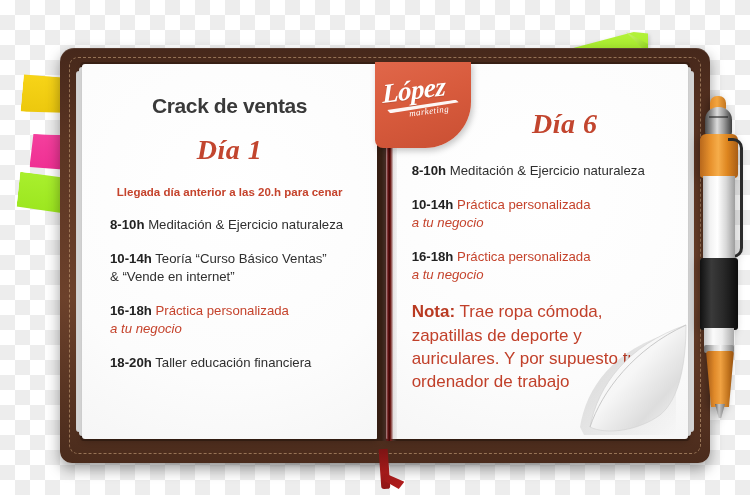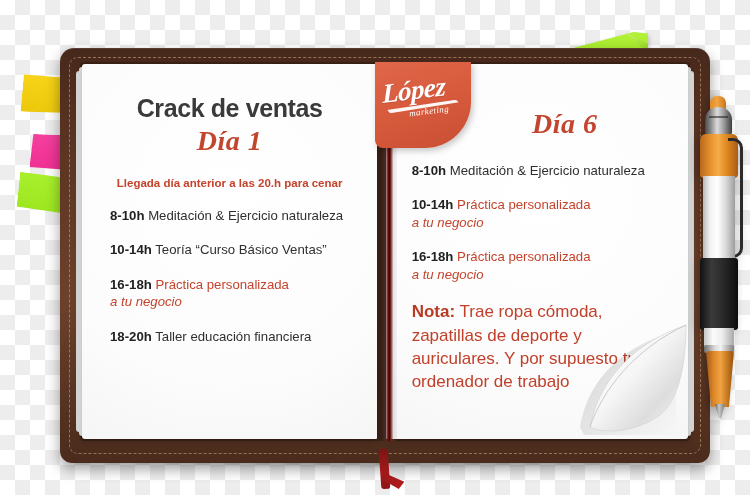--- a/index.html
+++ b/index.html
@@ -172,35 +172,35 @@
   
   .page-body {
     position: absolute;
     inset: 0;
     padding: 14px 20px;
     z-index: 5;
   }
 
   #title-crack {
     text-align: center;
-    font-size: 25px;
+    font-size: 21px;
     font-weight: 700;
     color: #3a3a3a;
     letter-spacing: -0.4px;
     margin-top: 16px;
     text-shadow: 0 1px 0 rgba(255,255,255,0.8);
   }
   .day-label {
     text-align: center;
     font-family: "Liberation Serif", serif;
     font-style: italic;
     font-weight: 700;
     font-size: 28px;
     color: #c2452e;
-    margin-top: 2px;
+    margin-top: 16px;
     letter-spacing: 0.5px;
   }
   #subtitle-left {
     text-align: center;
     font-size: 11.5px;
     font-weight: 600;
     color: #c5432c;
     margin-top: 20px;
   }
 
@@ -400,20 +400,21 @@
         <div class="item-list">
 
           <div class="item">
             <span class="time">8-10h</span>
             <span class="txt txt-dark">Meditación &amp; Ejercicio naturaleza</span>
           </div>
 
           <div class="item">
             <span class="time">10-14h</span>
             <span class="txt txt-dark">Teoría “Curso Básico Ventas”</span><br>
+            <span class="txt-dark">&amp; “Vende en internet”</span>
           </div>
 
           <div class="item accent">
             <span class="time">16-18h</span>
             <span class="txt">Práctica personalizada</span><br>
             <span class="txt-red">a tu negocio</span>
           </div>
 
           <div class="item">
             <span class="time">18-20h</span>

